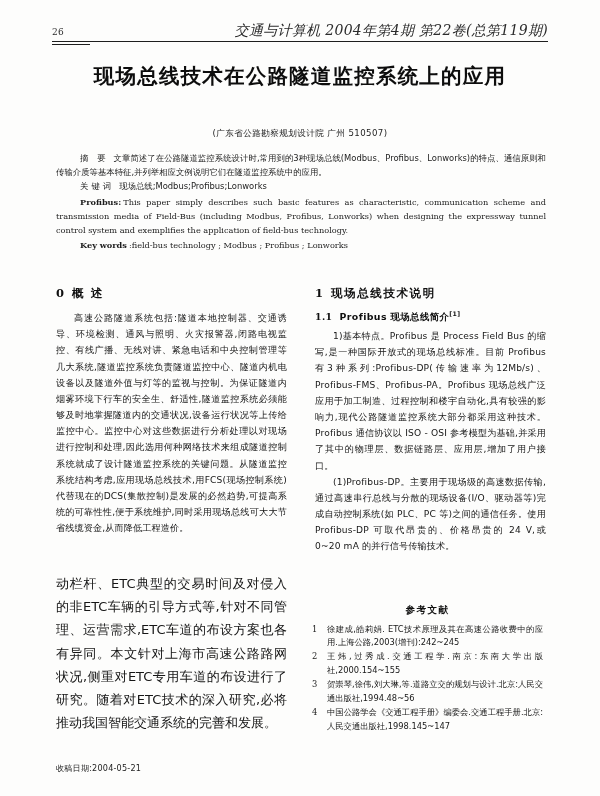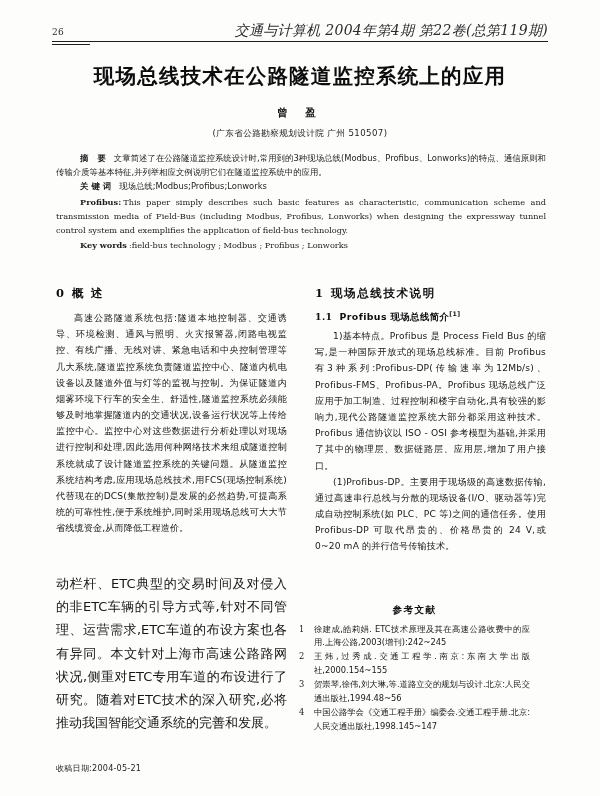--- a/index.html
+++ b/index.html
@@ -104,21 +104,21 @@
     top: 152px;
     left: 56px;
     right: 54px;
     font-size: 8.4px;
     line-height: 1.62;
     text-align: justify;
     color: #1c1c1c;
   }
   .abs-p { margin: 0 0 1px 0; text-indent: 0; }
   .abs-p .lbl {
-    font-weight: bold;
+    font-weight: normal;
     letter-spacing: 3px;
     margin-right: 5px;
     margin-left: 24px;
   }
   .abs-p .lbl-en {
     font-weight: bold;
     letter-spacing: 0;
     margin-right: 2px;
     margin-left: 24px;
     font-family: "DejaVu Serif", "Liberation Serif", serif;
@@ -195,21 +195,21 @@
     font-size: 13px;
     line-height: 1.78;
     text-align: justify;
     text-indent: 0;
     color: #161616;
   }
 
   
   .refs {
     position: absolute;
-    right: 16px;
+    right: 3px;
     bottom: 0;
     width: 231px;
     margin-top: 44px;
   }
   .refs-title {
     text-align: center;
     font-size: 9.6px;
     font-weight: bold;
     letter-spacing: 1.4px;
     margin: 0 0 6px 0;
@@ -247,21 +247,20 @@
 
 <div class="page">
 
   <div class="runhead">
     <span class="folio">26</span>
     <span class="journal">交通与计算机   2004年第4期   第22卷(总第119期)</span>
   </div>
   <div class="rule-top"></div>
 
   <div class="title">现场总线技术在公路隧道监控系统上的应用</div>
-  <div class="author">曾 盈</div>
   <div class="affil">(广东省公路勘察规划设计院  广州 510507)</div>
 
   <div class="abs-block">
     <p class="abs-p">
       <span class="lbl">摘 要</span><span>文章简述了在公路隧道监控系统设计时,常用到的3种现场总线(Modbus、Profibus、Lonworks)的特点、通信原则和传输介质等基本特征,并列举相应文例说明它们在隧道监控系统中的应用。</span>
     </p>
     <p class="abs-p kw">
       <span class="lbl">关键词</span><span>现场总线;Modbus;Profibus;Lonworks</span>
     </p>
     <p class="abs-p en">

